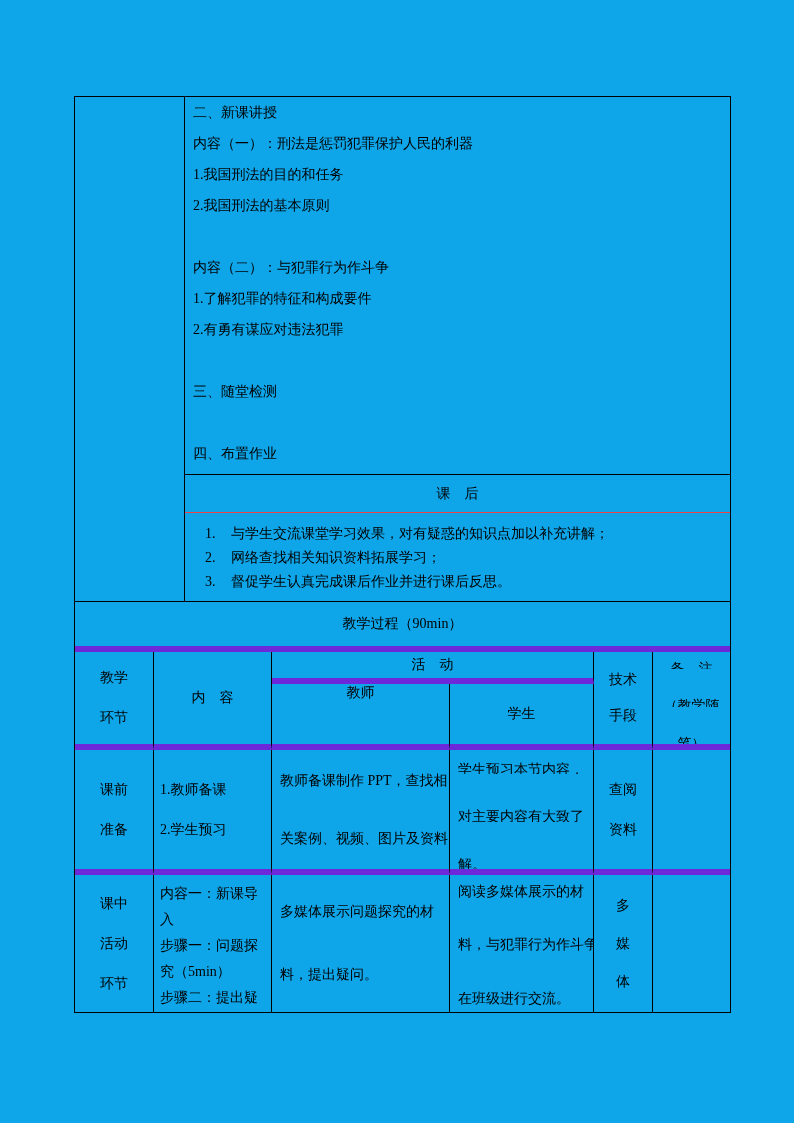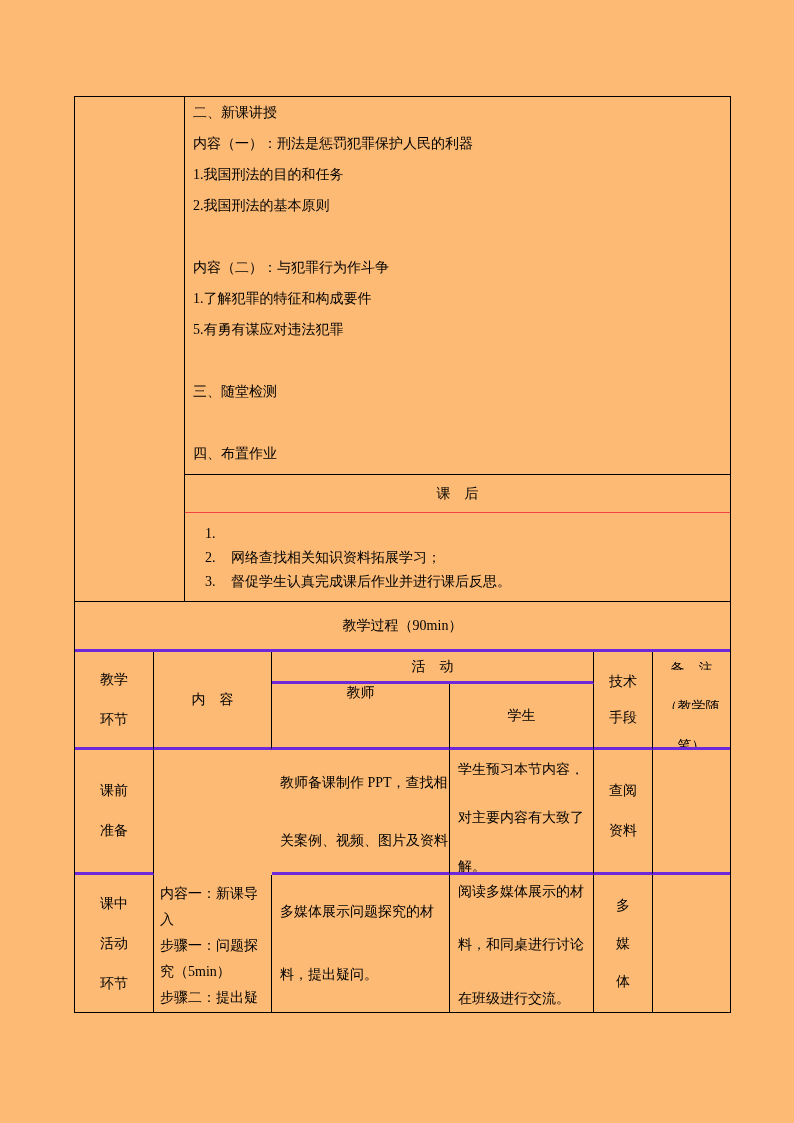--- a/index.html
+++ b/index.html
@@ -1,18 +1,18 @@
 <!DOCTYPE html>
 <html><head>
 <meta charset="utf-8">
 <style>
   html,body { margin:0; padding:0; }
   .page {
     position:relative; width:794px; height:1123px;
-    background:#fdba74; color:#000000;
+    background:#0ea5e9; color:#000000;
     font-family:"Liberation Serif","DejaVu Serif",serif;
     font-size:14px; overflow:hidden;
   }
   .doc { position:absolute; left:74px; top:96px; width:657px; }
 
   
   .t1 { box-sizing:border-box; width:657px; height:506px; border:1px solid #000; display:flex; }
   .t1-left { box-sizing:border-box; width:110px; border-right:1px solid #000; }
   .t1-right { flex:1; display:flex; flex-direction:column; min-width:0; }
   .t1a { box-sizing:border-box; height:378px; border-bottom:1px solid #000; padding:0 6px 0 8px; overflow:hidden; }
@@ -23,21 +23,21 @@
   .ac-item { display:flex; line-height:24px; height:24px; white-space:nowrap; overflow:hidden; }
   .ac-num { width:26px; flex:0 0 26px; }
 
   
   .t2 { box-sizing:border-box; width:657px; margin-top:-1px; border:1px solid #000;
         display:grid;
         grid-template-columns:79px 118px 178px 144px 59px 77px;
         grid-template-rows:50px 32px 66px 125px 137px; }
   .c { box-sizing:border-box; overflow:hidden; }
   .br { border-right:1px solid #000; }
-  .bb { border-bottom:3px solid #6d28d9; }
+  .bb { border-bottom:6px solid #6d28d9; }
   .vc { display:flex; flex-direction:column; justify-content:center; }
   .hc { align-items:center; text-align:center; }
   .cell-title { grid-column:1/7; grid-row:1; display:flex; align-items:center; justify-content:center; }
   .h-stage   { grid-column:1; grid-row:2/4; }
   .h-content { grid-column:2; grid-row:2/4; }
   .h-activity{ grid-column:3/5; grid-row:2; display:flex; align-items:center; justify-content:center; }
   .h-teacher { grid-column:3; grid-row:3; display:flex; align-items:flex-start; justify-content:center; }
   .h-student { grid-column:4; grid-row:3; display:flex; align-items:center; justify-content:center; }
   .h-tech    { grid-column:5; grid-row:2/4; }
   .h-notes   { grid-column:6; grid-row:2/4;gap:20px; }
@@ -65,32 +65,33 @@
       <div class="t1-left"></div>
       <div class="t1-right">
         <div class="t1a">
           <div class="outline-line">二、新课讲授</div>
           <div class="outline-line">内容（一）：刑法是惩罚犯罪保护人民的利器</div>
           <div class="outline-line">1.我国刑法的目的和任务</div>
           <div class="outline-line">2.我国刑法的基本原则</div>
           <div class="outline-line"></div>
           <div class="outline-line">内容（二）：与犯罪行为作斗争</div>
           <div class="outline-line">1.了解犯罪的特征和构成要件</div>
-          <div class="outline-line">5.有勇有谋应对违法犯罪</div>
+          <div class="outline-line">2.有勇有谋应对违法犯罪</div>
           <div class="outline-line"></div>
           <div class="outline-line">三、随堂检测</div>
           <div class="outline-line"></div>
           <div class="outline-line">四、布置作业</div>
         </div>
         <div class="t1b">
           <span>课　后</span>
         </div>
         <div class="t1c">
           <div class="ac-item">
             <span class="ac-num">1.</span>
+            <span>与学生交流课堂学习效果，对有疑惑的知识点加以补充讲解；</span>
           </div>
           <div class="ac-item">
             <span class="ac-num">2.</span>
             <span>网络查找相关知识资料拓展学习；</span>
           </div>
           <div class="ac-item">
             <span class="ac-num">3.</span>
             <span>督促学生认真完成课后作业并进行课后反思。</span>
           </div>
         </div>
@@ -126,20 +127,24 @@
       <div class="c bb h-notes vc hc lh34">
         <div class="ln">备　注</div>
         <div class="ln">（教学随</div>
         <div class="ln">笔）</div>
       </div>
 
       <div class="c br bb r1 col1 vc hc lh40">
         <div class="ln">课前</div>
         <div class="ln">准备</div>
       </div>
+      <div class="c br bb r1 col2 vc lh40 padl">
+        <div class="ln">1.教师备课</div>
+        <div class="ln">2.学生预习</div>
+      </div>
       <div class="c br bb r1 col3 vc lh35 padl8">
         <div class="ln">教师备课制作 PPT，查找相</div>
         <div class="ln">关案例、视频、图片及资料。</div>
       </div>
       <div class="c br bb r1 col4 vc lh40 padl8">
         <div class="ln">学生预习本节内容，</div>
         <div class="ln">对主要内容有大致了</div>
         <div class="ln">解。</div>
       </div>
       <div class="c br bb r1 col5 vc hc lh40">
@@ -159,21 +164,21 @@
         <div class="ln">步骤一：问题探</div>
         <div class="ln">究（5min）</div>
         <div class="ln">步骤二：提出疑</div>
       </div>
       <div class="c br r2 col3 vc lh40 padl8">
         <div class="ln">多媒体展示问题探究的材</div>
         <div class="ln">料，提出疑问。</div>
       </div>
       <div class="c br r2 col4 vc lh34 padl8">
         <div class="ln">阅读多媒体展示的材</div>
-        <div class="ln">料，和同桌进行讨论</div>
+        <div class="ln">料，与犯罪行为作斗争</div>
         <div class="ln">在班级进行交流。</div>
       </div>
       <div class="c br r2 col5 vc hc lh38">
         <div class="ln">多</div>
         <div class="ln">媒</div>
         <div class="ln">体</div>
       </div>
       <div class="c r2 col6"></div>
 
     </div>

